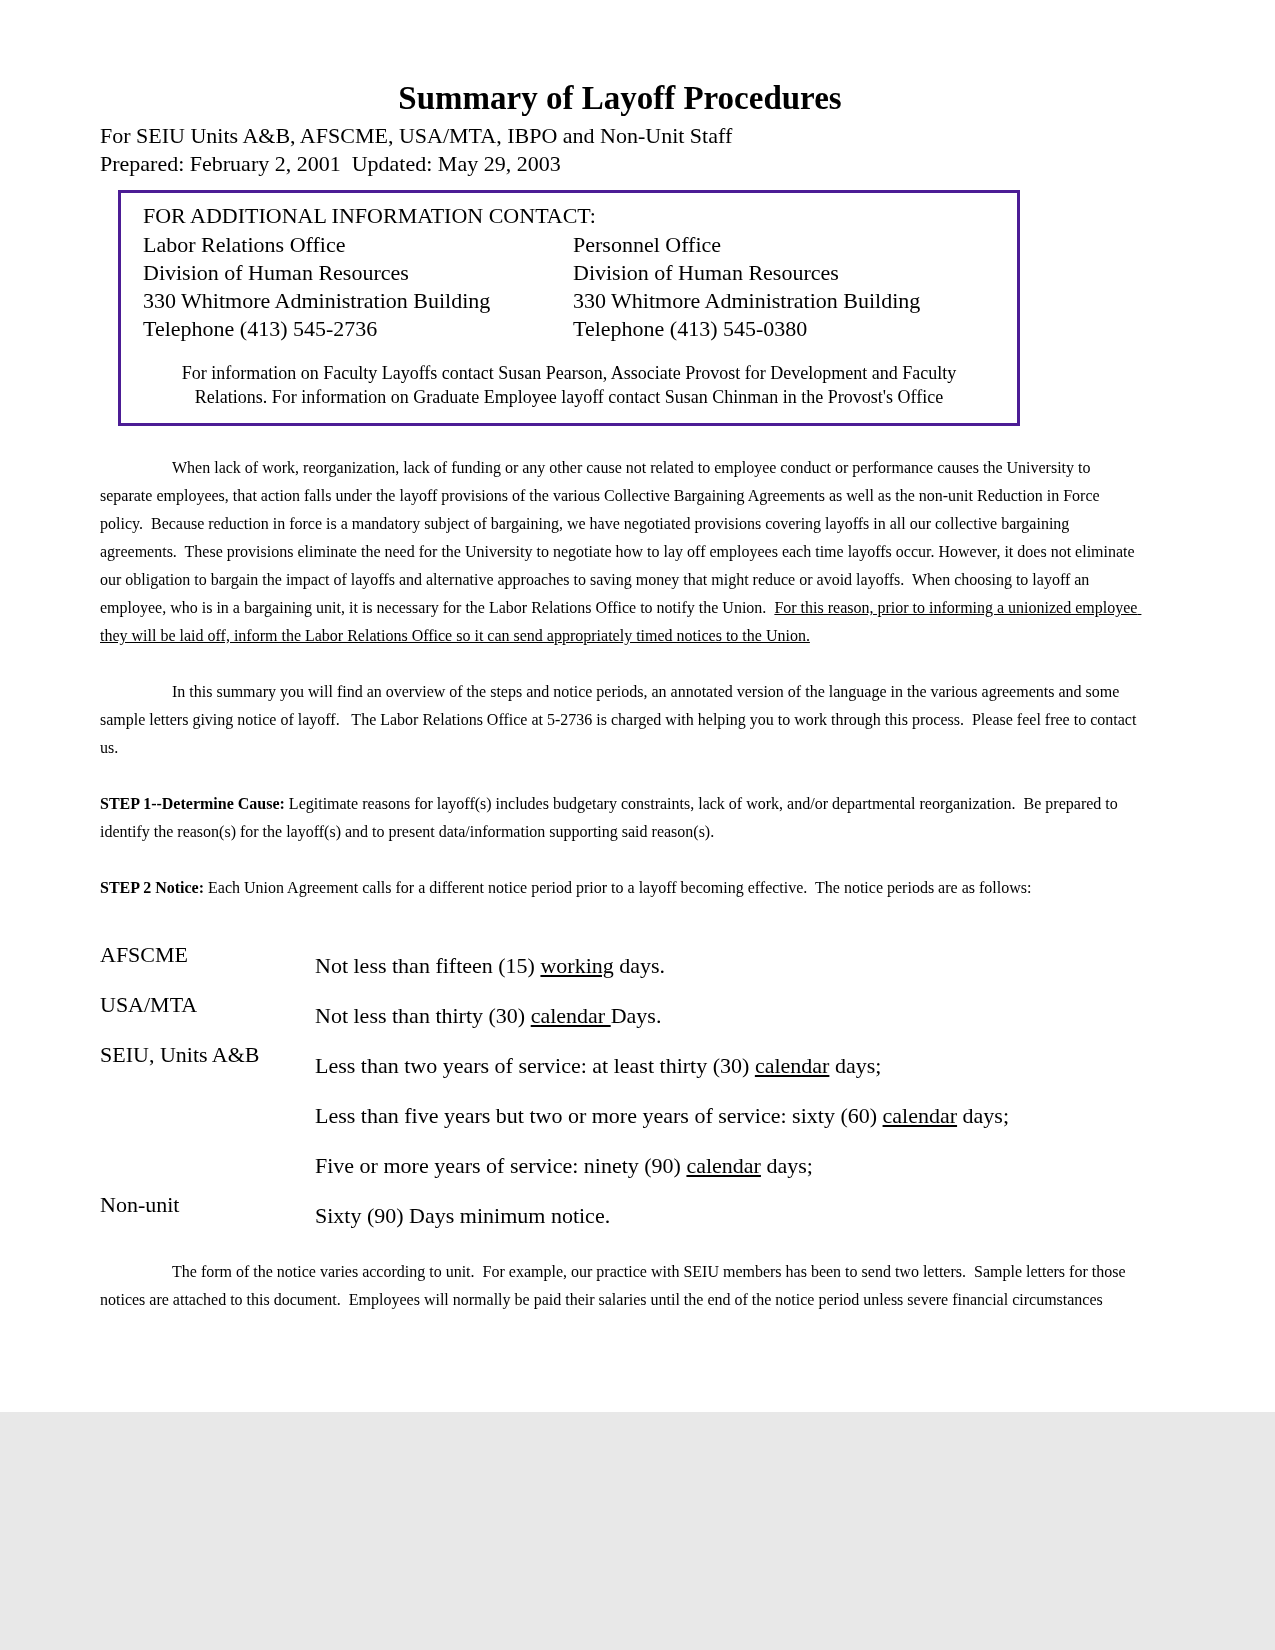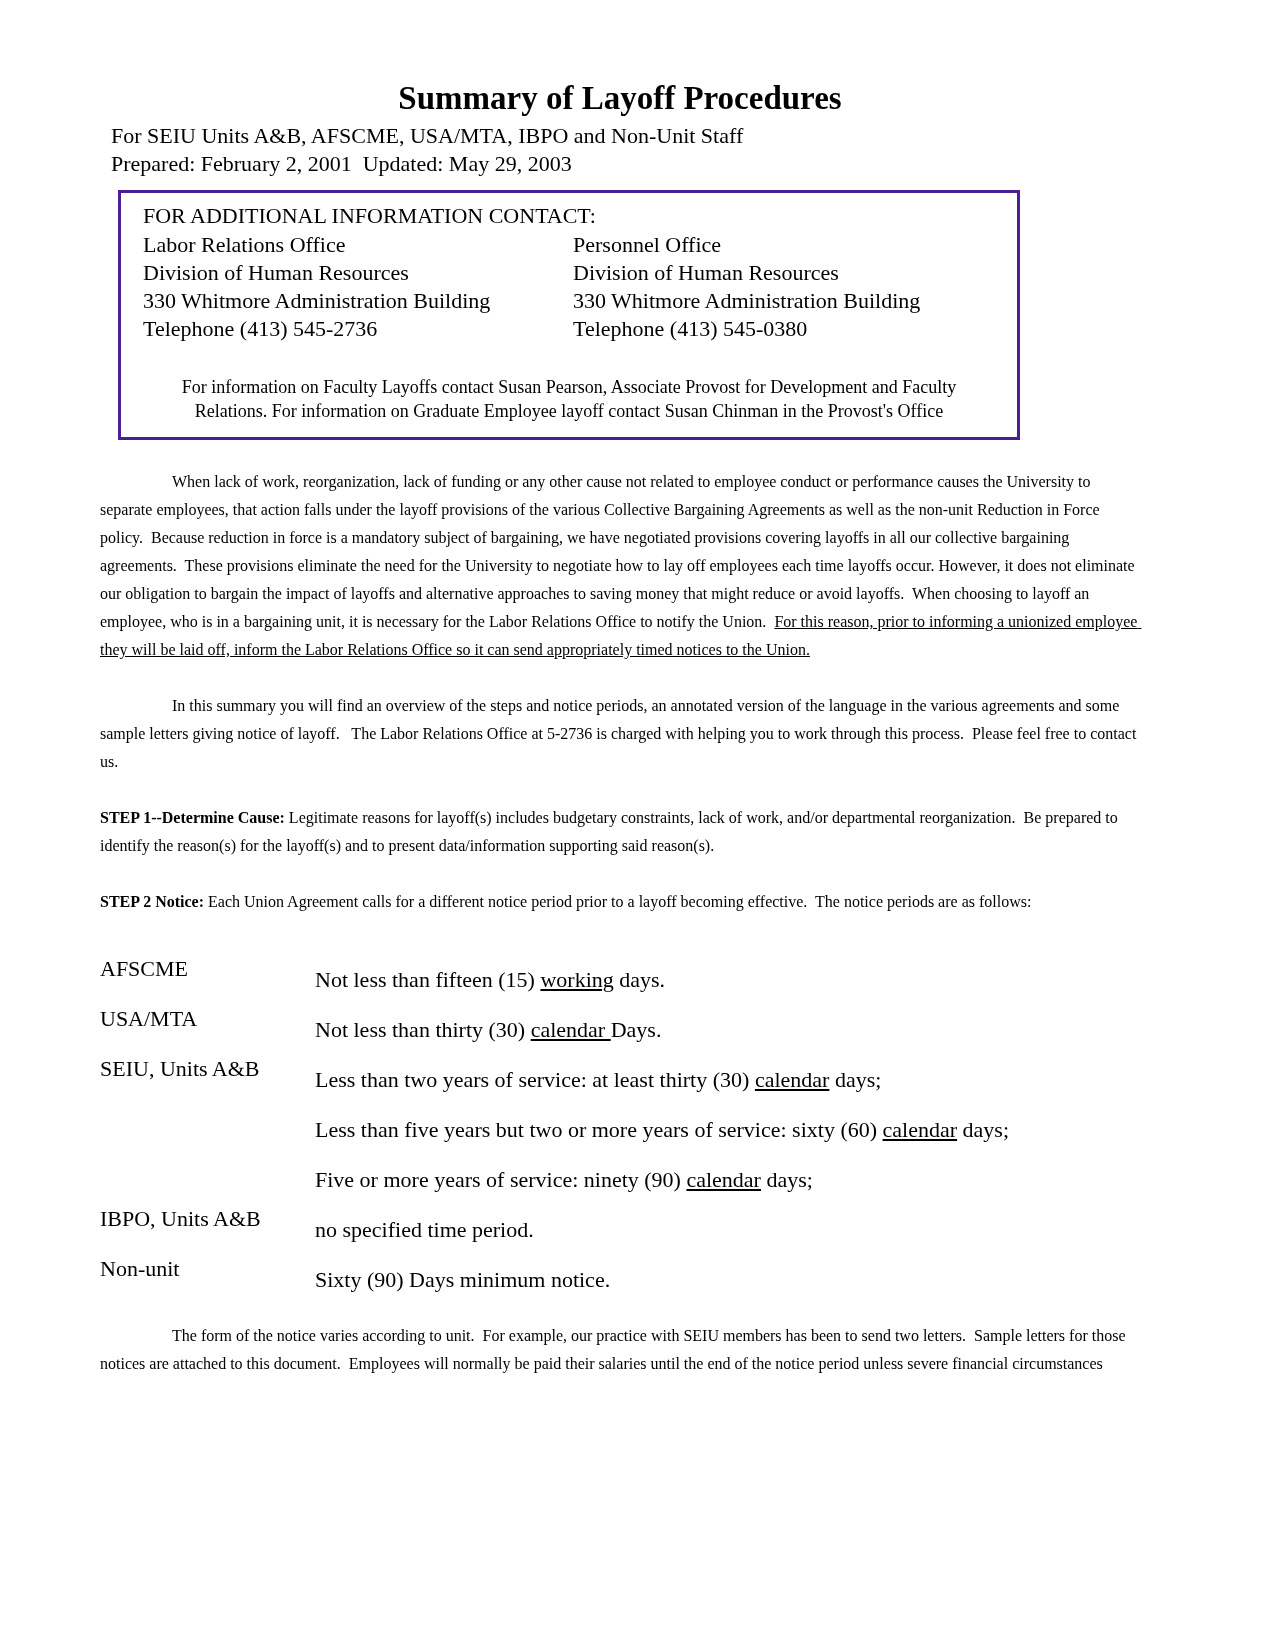--- a/index.html
+++ b/index.html
@@ -1,38 +1,37 @@
 <!DOCTYPE html>
 <html><head>
 <meta charset="utf-8">
 <style>
   html, body { margin: 0; padding: 0; background: #e8e8e8; }
   .page {
     width: 1275px;
-    height: 1650px;
+    height: 1412px;
     margin: 0 auto;
     background: #ffffff;
     color: #000000;
     font-family: "Liberation Serif", "DejaVu Serif", serif;
     box-sizing: border-box;
     padding: 80px 135px 0 100px;
     overflow: hidden;
   }
   .doc-title {
     text-align: center;
     font-size: 33px;
     font-weight: bold;
     margin: 0 0 6px 0;
     line-height: 36px;
   }
   .subline {
     font-size: 22px;
     line-height: 28px;
     white-space: pre-wrap;
-    margin-left: 11px;
   }
   .contact-box {
     border: 3px solid #4c1d95;
     margin: 12px 120px 0 18px;
     padding: 8px 22px 14px 22px;
     box-sizing: border-box;
   }
   .box-heading {
     font-size: 22px;
     line-height: 30px;
@@ -41,21 +40,21 @@
     display: flex;
     flex-direction: row;
   }
   .box-col {
     font-size: 22px;
     line-height: 28px;
   }
   .box-col.left { width: 430px; }
   .box-col.right { flex: 1; }
   .box-footnote {
-    margin-top: 32px;
+    margin-top: 18px;
     font-size: 18px;
     line-height: 24px;
     text-align: center;
     white-space: normal;
     padding: 0 8px;
   }
   .para {
     font-size: 16px;
     line-height: 28px;
     margin: 28px 0 0 0;
@@ -134,24 +133,20 @@
       </div>
     <div class="notice-row">
         <div class="notice-unit"></div>
         <div class="notice-desc"><span>Less than five years but two or more years of service: sixty (60) </span><span class="u">calendar</span><span> days;</span></div>
       </div>
     <div class="notice-row">
         <div class="notice-unit"></div>
         <div class="notice-desc"><span>Five or more years of service: ninety (90) </span><span class="u">calendar</span><span> days;</span></div>
       </div>
     <div class="notice-row">
-        <div class="notice-unit">IBPO, Units A&amp;B</div>
-        <div class="notice-desc"><span>no specified time period.</span><span class="u"></span><span></span></div>
-      </div>
-    <div class="notice-row">
         <div class="notice-unit">Non-unit</div>
         <div class="notice-desc"><span>Sixty (90) Days minimum notice.</span><span class="u"></span><span></span></div>
       </div>
   </div>
 
   <p class="para indent">The form of the notice varies according to unit.  For example, our practice with SEIU members has been to send two letters.  Sample letters for those notices are attached to this document.  Employees will normally be paid their salaries until the end of the notice period unless severe financial circumstances</p>
 
 </div>
 
 </body></html>

